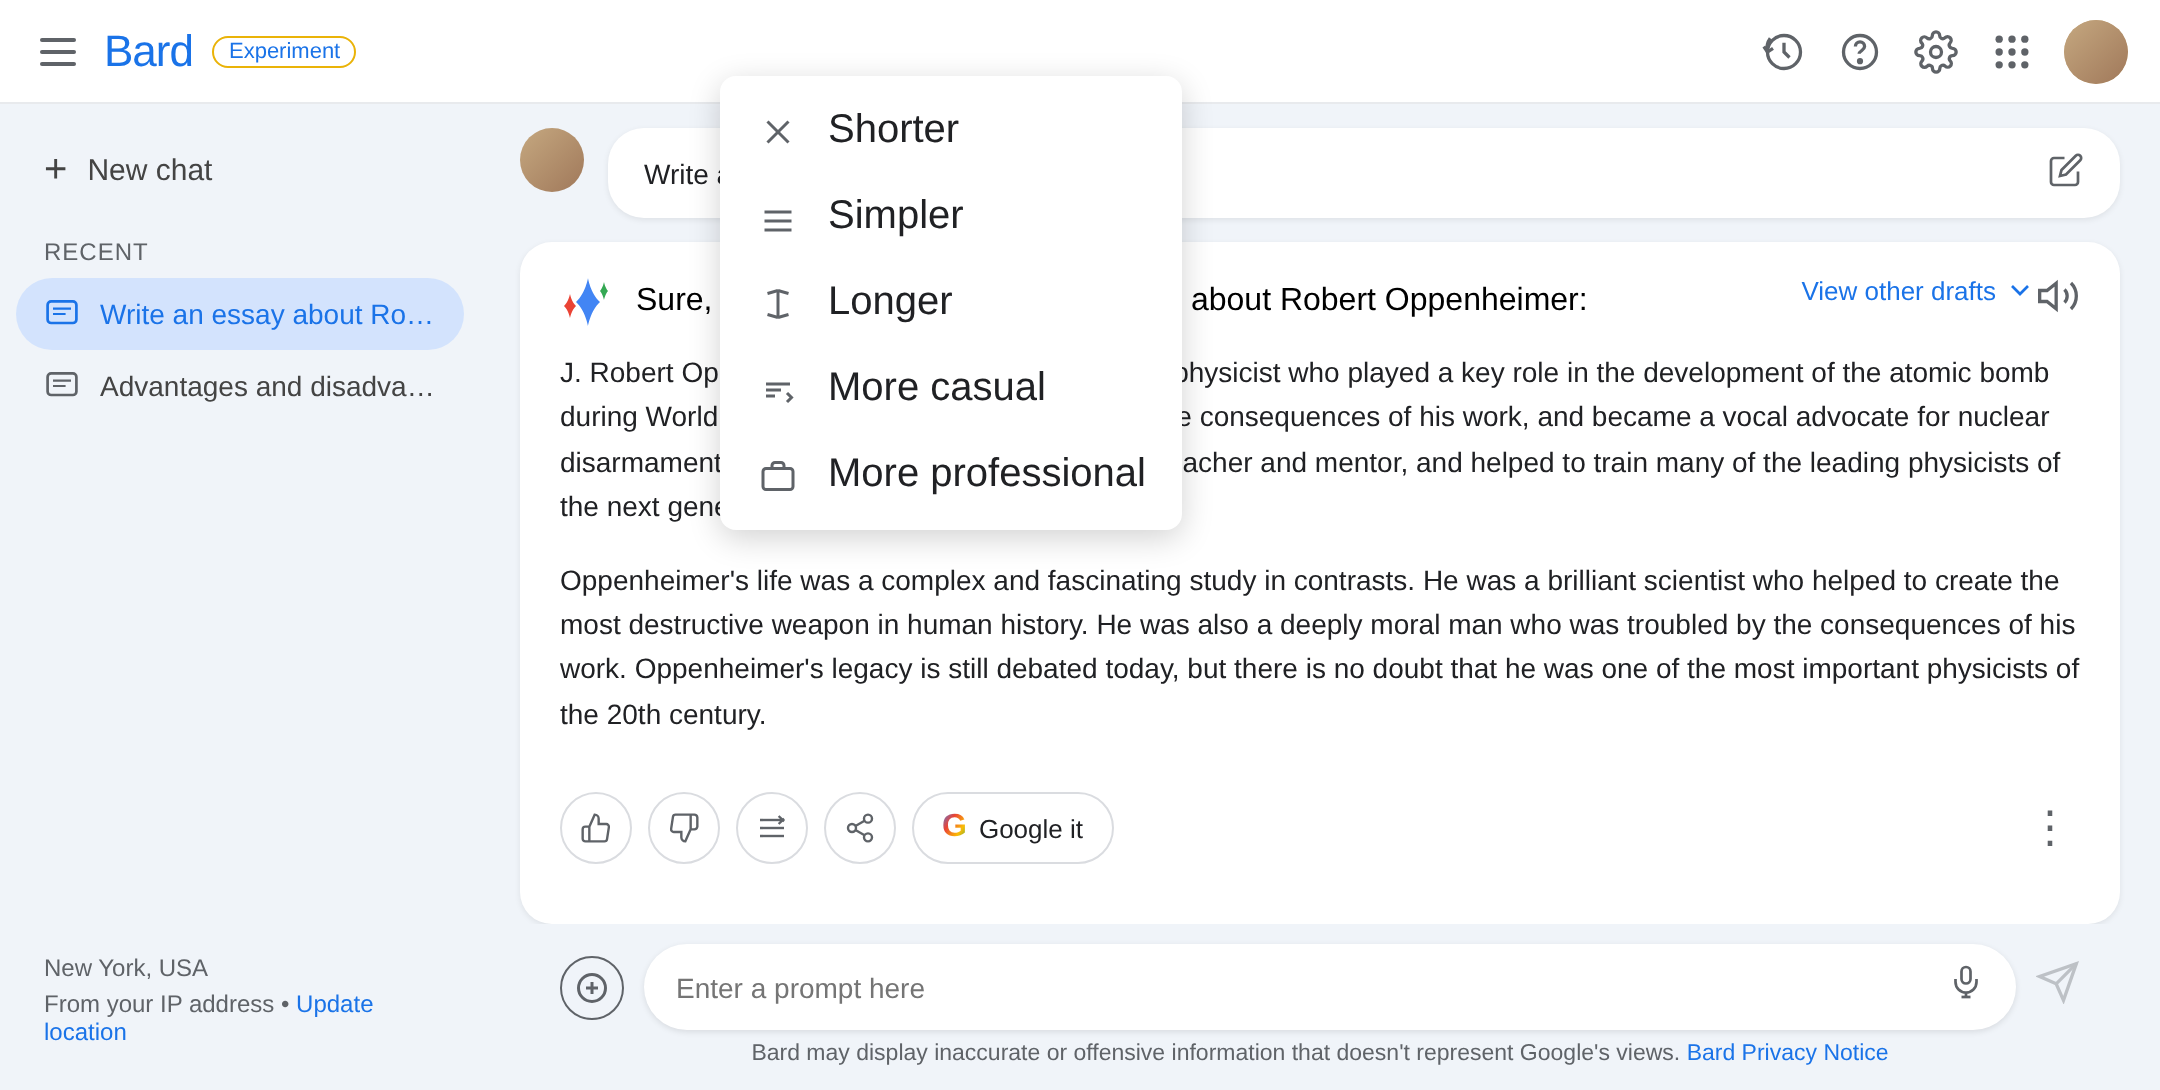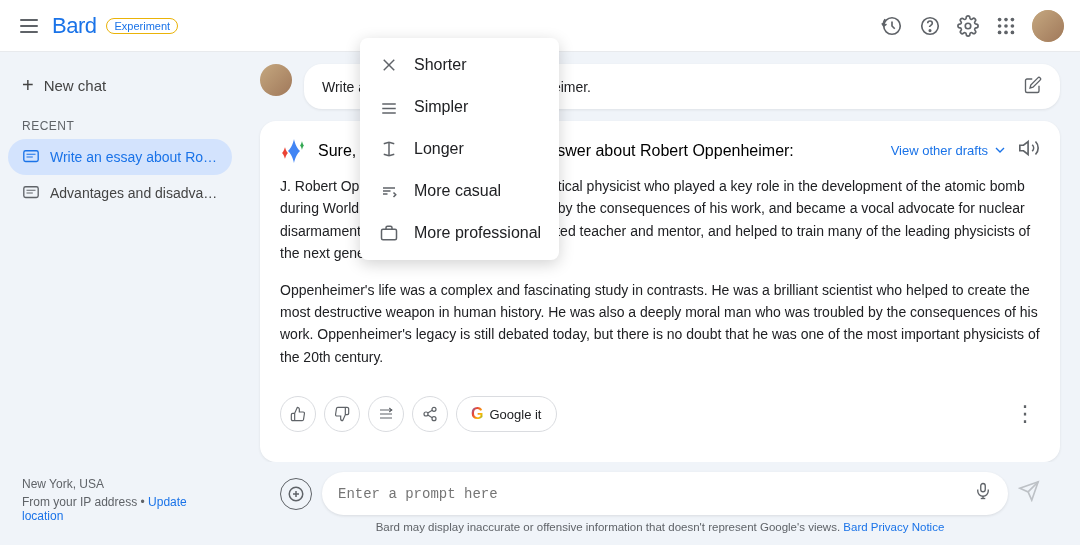--- a/index.html
+++ b/index.html
@@ -61,21 +61,21 @@
       font-size: 14px; color: #202124; flex: 1; display: flex; align-items: center; justify-content: space-between;
       box-shadow: 0 1px 3px rgba(0,0,0,0.08);
     }
     .edit-icon { color: #5f6368; cursor: pointer; }
 
     
     .ai-response { background: #fff; border-radius: 16px; padding: 16px 20px; box-shadow: 0 1px 3px rgba(0,0,0,0.08); flex: 1; overflow-y: auto; }
     .ai-header { display: flex; align-items: flex-start; justify-content: space-between; margin-bottom: 10px; }
     .ai-header-left { display: flex; align-items: center; gap: 10px; }
     .bard-sparkle { width: 28px; height: 28px; flex-shrink: 0; }
-    .ai-header-right { display: flex; align-items: center; gap: 10px; }
+    .ai-header-right { display: flex; align-items: flex-start; }
     .view-drafts-btn { display: flex; align-items: center; gap: 4px; font-size: 13px; color: #1a73e8; cursor: pointer; border: none; background: none; }
     .volume-icon { color: #5f6368; cursor: pointer; }
     .ai-body { font-size: 14px; color: #202124; line-height: 1.6; }
     .ai-body p { margin-bottom: 14px; }
     .ai-body p:last-child { margin-bottom: 16px; }
 
     
     .action-bar { display: flex; align-items: center; gap: 8px; padding: 12px 0 8px; justify-content: space-between; }
     .action-bar-left { display: flex; align-items: center; gap: 8px; }
     .action-btn {
@@ -91,33 +91,33 @@
 
     
     .input-area { padding: 10px 20px 4px; background: #f0f4f9; }
     .input-row { display: flex; align-items: center; gap: 10px; }
     .input-plus { width: 32px; height: 32px; border-radius: 50%; border: 1.5px solid #5f6368; display: flex; align-items: center; justify-content: center; cursor: pointer; color: #5f6368; font-size: 18px; flex-shrink: 0; }
     .input-box {
       flex: 1; display: flex; align-items: center; background: #fff;
       border-radius: 24px; padding: 10px 16px; gap: 8px;
       box-shadow: 0 1px 3px rgba(0,0,0,0.1);
     }
-    .input-field { flex: 1; border: none; outline: none; font-size: 14px; color: #0f766e; background: transparent; font-family: Liberation Mono, monospace; }
+    .input-field { flex: 1; border: none; outline: none; font-size: 14px; color: #0f766e; background: transparent; }
     .input-mic { color: #5f6368; cursor: pointer; font-size: 18px; }
     .input-send { color: #bdc1c6; cursor: pointer; font-size: 18px; }
     .disclaimer { text-align: center; font-size: 11.5px; color: #5f6368; padding: 6px 0 8px; }
     .disclaimer a { color: #1a73e8; text-decoration: none; }
     .dropdown-menu {
       position: fixed; top: 38px; left: 360px;
       background: #fff; border-radius: 8px; box-shadow: 0 4px 16px rgba(0,0,0,0.18);
       padding: 6px 0; min-width: 190px; z-index: 100;
     }
     .dropdown-item {
       display: flex; align-items: center; gap: 14px; padding: 10px 18px;
-      font-size: 16px; color: #202124; cursor: pointer;
+      font-size: 20px; color: #202124; cursor: pointer;
     }
     .dropdown-icon { width: 22px; height: 22px; display: flex; align-items: center; justify-content: center; color: #5f6368; flex-shrink: 0; }
 
     
     .hamburger { display: flex; flex-direction: column; gap: 4px; cursor: pointer; padding: 4px; }
     .hamburger span { width: 18px; height: 2px; background: #5f6368; border-radius: 1px; display: block; }
 
     
     .google-g { font-size: 16px; font-weight: 700; background: linear-gradient(to bottom right, #4285F4, #EA4335, #FBBC05, #34A853); -webkit-background-clip: text; -webkit-text-fill-color: transparent; }
   </style>

